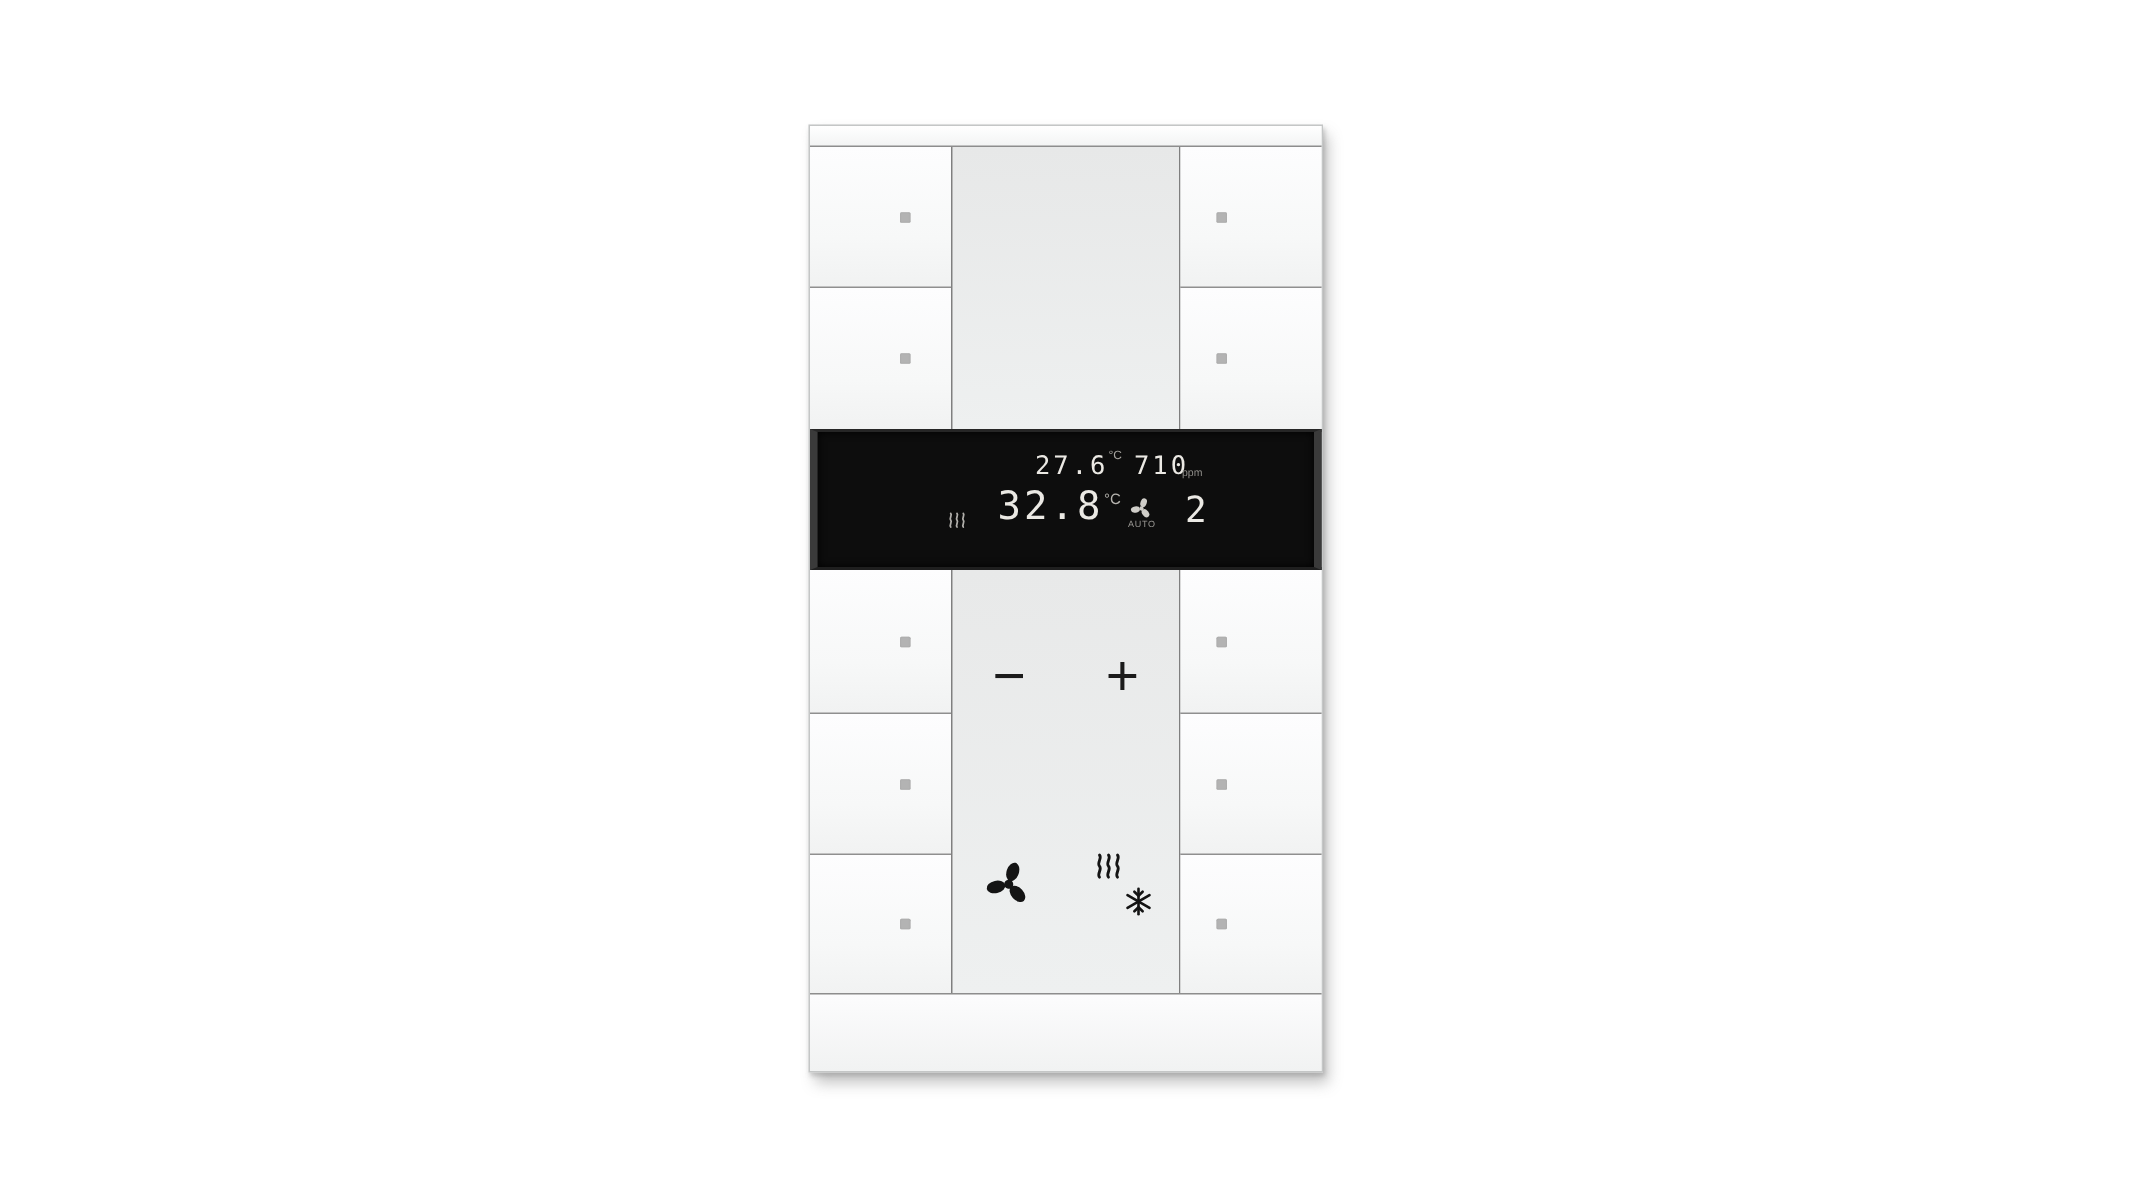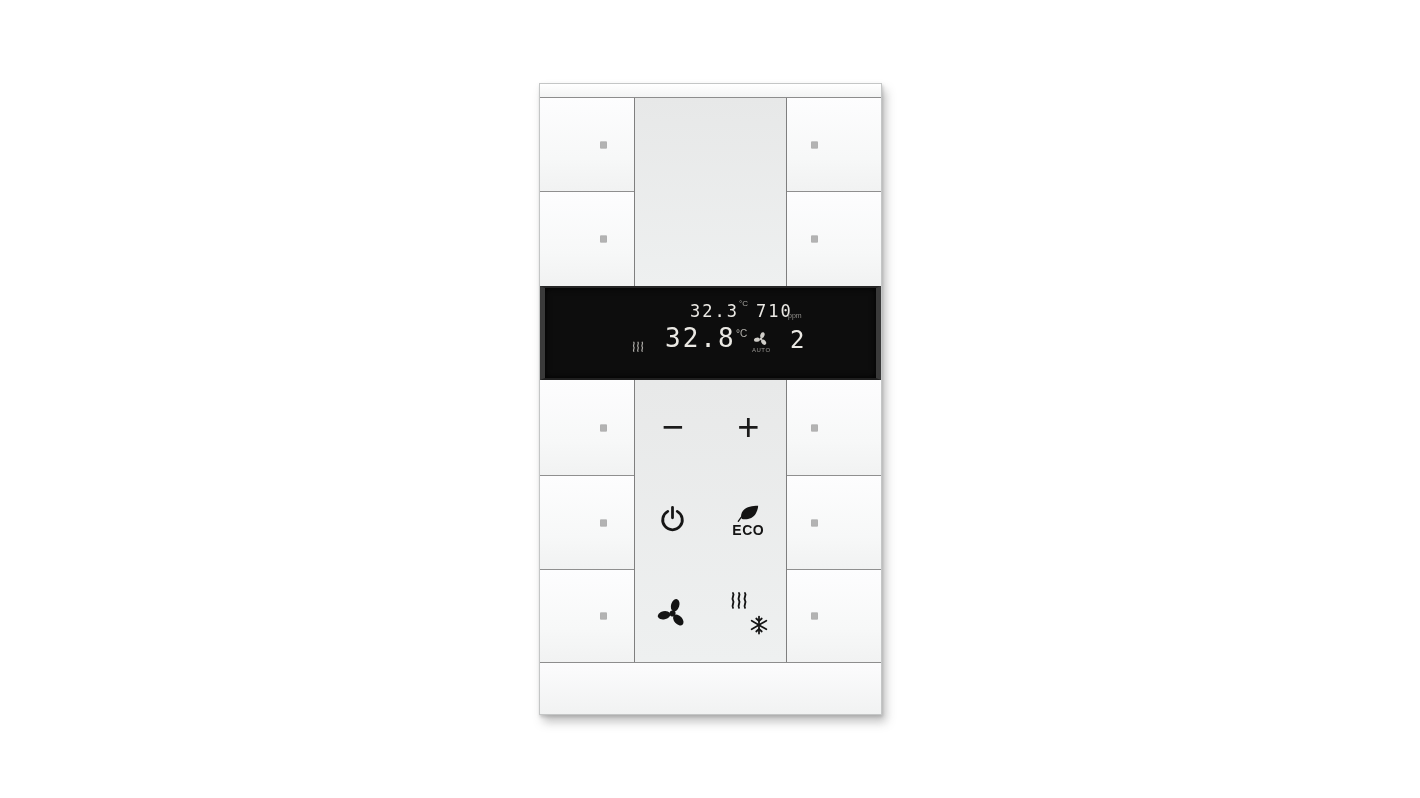--- a/index.html
+++ b/index.html
@@ -78,21 +78,21 @@
       </div>
 
       <div class="btn bt" style="grid-column:1;grid-row:2;">
         <span class="led led-l"></span>
       </div>
       <div class="btn bt" style="grid-column:3;grid-row:2;">
         <span class="led led-r"></span>
       </div>
 
       <div class="lcd">
-        <span class="seg lcd-ambient">32.3</span>
+        <span class="seg lcd-ambient">27.6</span>
         <span class="lcd-ambient-unit">°C</span>
         <span class="seg lcd-co2">710</span>
         <span class="lcd-co2-unit">ppm</span>
 
         <span class="lcd-heat">
           <svg width="14" height="15" viewBox="0 0 20 20">
             <g stroke="#b0aeaa" stroke-width="1.7" fill="none" stroke-linecap="round">
               <path d="M4 2.5 C5.8 4.6 2.2 6.9 4 9 C5.8 11.1 2.2 13.4 4 15.5"></path>
               <path d="M10 2.5 C11.8 4.6 8.2 6.9 10 9 C11.8 11.1 8.2 13.4 10 15.5"></path>
               <path d="M16 2.5 C17.8 4.6 14.2 6.9 16 9 C17.8 11.1 14.2 13.4 16 15.5"></path>
@@ -122,43 +122,20 @@
         <span class="led led-l"></span>
       </div>
 
       <div class="center-controls">
         <div class="ctrl-row">
           <div class="ctrl-half">
             <span class="pm">−</span>
           </div>
           <div class="ctrl-half">
             <span class="pm">+</span>
-          </div>
-        </div>
-        <div class="ctrl-row">
-          <div class="ctrl-half">
-            <span>
-              <svg width="29" height="29" viewBox="0 0 24 24">
-                <g stroke="#161616" stroke-width="2.3" fill="none" stroke-linecap="round">
-                  <path d="M8.1 5.3 a8.1 8.1 0 1 0 7.8 0"></path>
-                  <line x1="12" y1="2" x2="12" y2="10.6"></line>
-                </g>
-              </svg>
-            </span>
-          </div>
-          <div class="ctrl-half">
-            <span class="eco-block">
-              <span>
-                <svg width="22" height="17" viewBox="0 0 26 20">
-                  <path fill="#141414" d="M25 0.8 C15.5 0.8 6.5 3.2 5 11.2 C4.6 13.3 5 15.2 5.8 16.4 C11.2 17.7 19.3 16 22.4 9.6 C24.2 6 25 3.3 25 0.8 Z"></path>
-                  <path stroke="#141414" stroke-width="1.6" fill="none" stroke-linecap="round" d="M1.5 19.2 C6 11.8 13.5 6.5 21.5 2.8"></path>
-                </svg>
-              </span>
-              <span class="eco-text">ECO</span>
-            </span>
           </div>
         </div>
         <div class="ctrl-row">
           <div class="ctrl-half">
             <span>
               <svg width="33" height="33" viewBox="0 0 24 24">
                 <g fill="#141414" transform="rotate(18 12 12)">
                   <ellipse cx="12" cy="5.7" rx="3.0" ry="4.6"></ellipse>
                   <ellipse cx="12" cy="5.7" rx="3.0" ry="4.6" transform="rotate(120 12 12)"></ellipse>
                   <ellipse cx="12" cy="5.7" rx="3.0" ry="4.6" transform="rotate(240 12 12)"></ellipse>

